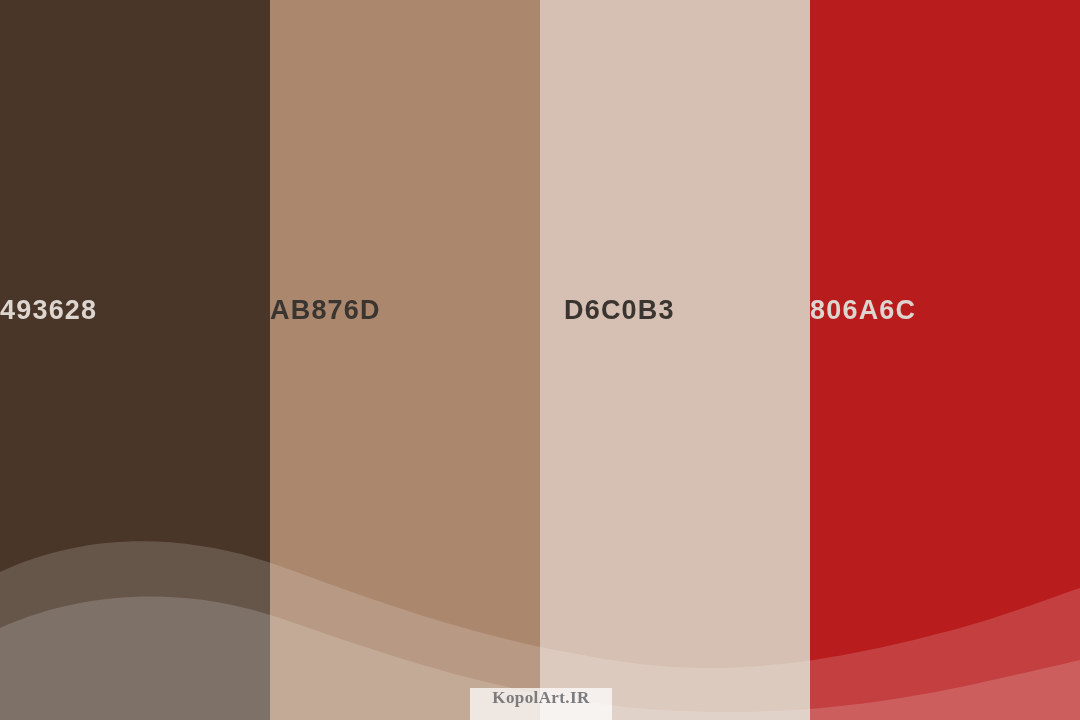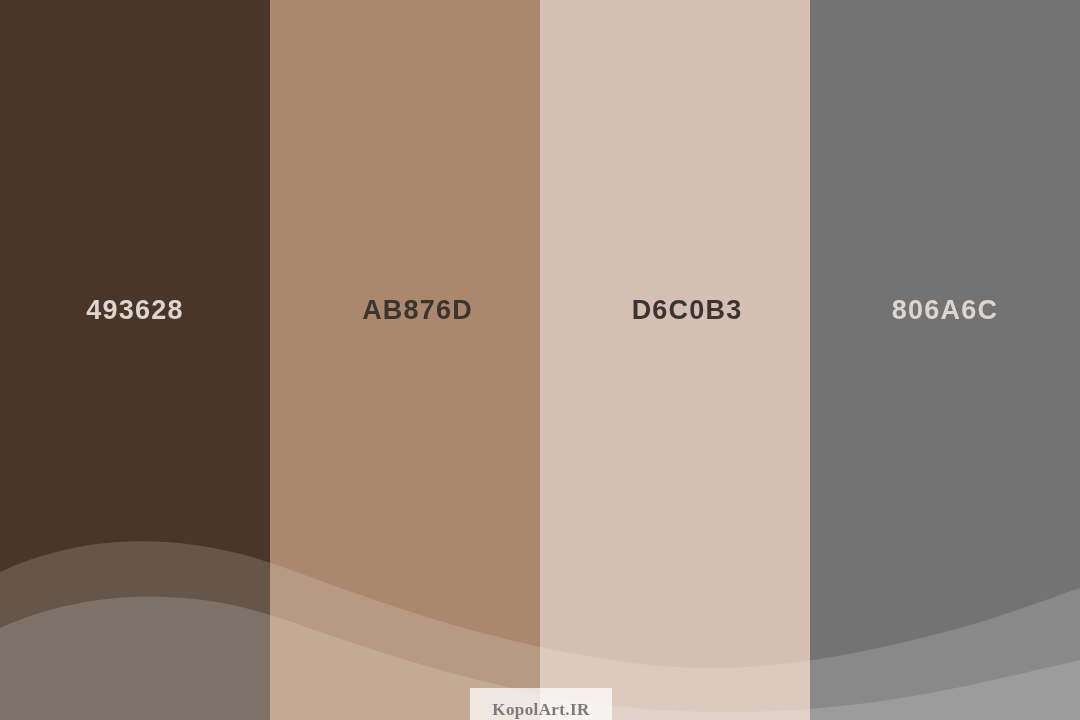--- a/index.html
+++ b/index.html
@@ -23,21 +23,20 @@
     inset: 0;
     display: flex;
     flex-direction: row;
   }
   .swatch {
     position: relative;
     flex: 1 1 25%;
     height: 100%;
     display: flex;
     align-items: center;
-    justify-content: center;
   }
   .swatch-label {
     font-size: 27px;
     font-weight: bold;
     letter-spacing: 1.2px;
     line-height: 1;
     margin-top: -100px;
     user-select: none;
     white-space: nowrap;
   }
@@ -50,21 +49,21 @@
     pointer-events: none;
   }
   .watermark {
     position: absolute;
     left: 470px;
     top: 688px;
     width: 142px;
     height: 32px;
     background: rgba(255, 255, 255, 0.72);
     display: flex;
-    align-items: flex-end;
+    align-items: flex-start;
     justify-content: center;
   }
   .watermark-text {
     font-family: "Liberation Serif", serif;
     font-size: 17px;
     font-weight: bold;
     letter-spacing: 0.4px;
     color: #7c7b7d;
     white-space: nowrap;
     user-select: none;
@@ -75,28 +74,28 @@
 
 <div id="palette">
 
   <div class="swatch-row">
 
     <div class="swatch" style="background: rgb(73, 54, 40);">
       <span class="swatch-label" style="color: rgb(221, 213, 208);">493628</span>
     </div>
 
     <div class="swatch" style="background: rgb(171, 135, 109);">
-      <span class="swatch-label" style="color: rgb(58, 53, 48); margin-left: 25px;">AB876D</span>
+      <span class="swatch-label" style="color: rgb(58, 53, 48);">AB876D</span>
     </div>
 
     <div class="swatch" style="background: rgb(214, 192, 179);">
       <span class="swatch-label" style="color: rgb(58, 53, 48); margin-left: 24px;">D6C0B3</span>
     </div>
 
-    <div class="swatch" style="background: #737373;">
+    <div class="swatch" style="background: #b91c1c;">
       <span class="swatch-label" style="color: rgb(221, 213, 208);">806A6C</span>
     </div>
 
   </div>
 
   <svg class="waves" viewBox="0 0 1080 720" preserveAspectRatio="none">
     <path id="wave-back" d="M0,572 C90,530 190,534 280,566 C400,610 500,646 640,664 C760,678 870,652 960,628 C1010,614 1050,598 1080,588 L1080,720 L0,720 Z" fill="rgba(255,255,255,0.16)"></path>
     <path id="wave-front" d="M0,628 C90,588 190,588 280,618 C400,660 520,700 660,710 C790,718 890,702 975,684 C1020,674 1055,666 1080,660 L1080,720 L0,720 Z" fill="rgba(255,255,255,0.16)"></path>
   </svg>
 

